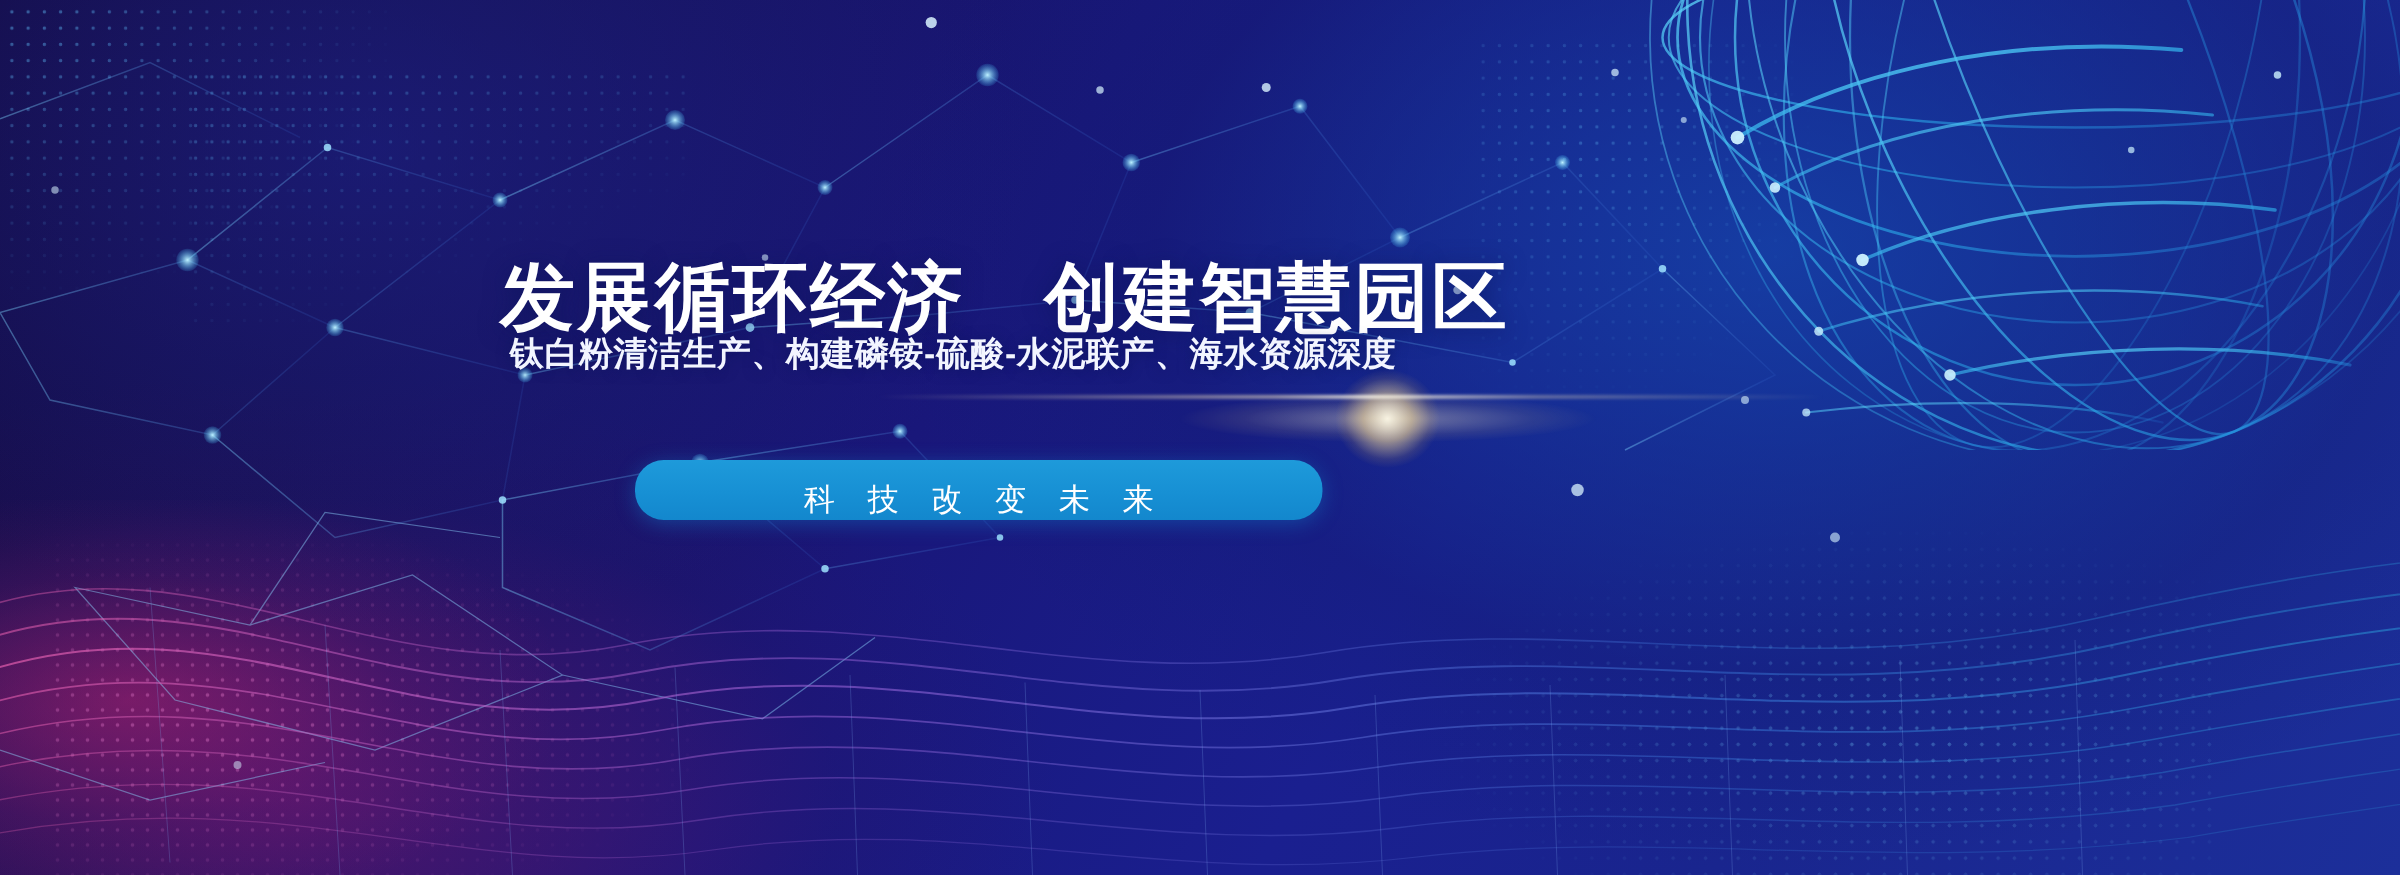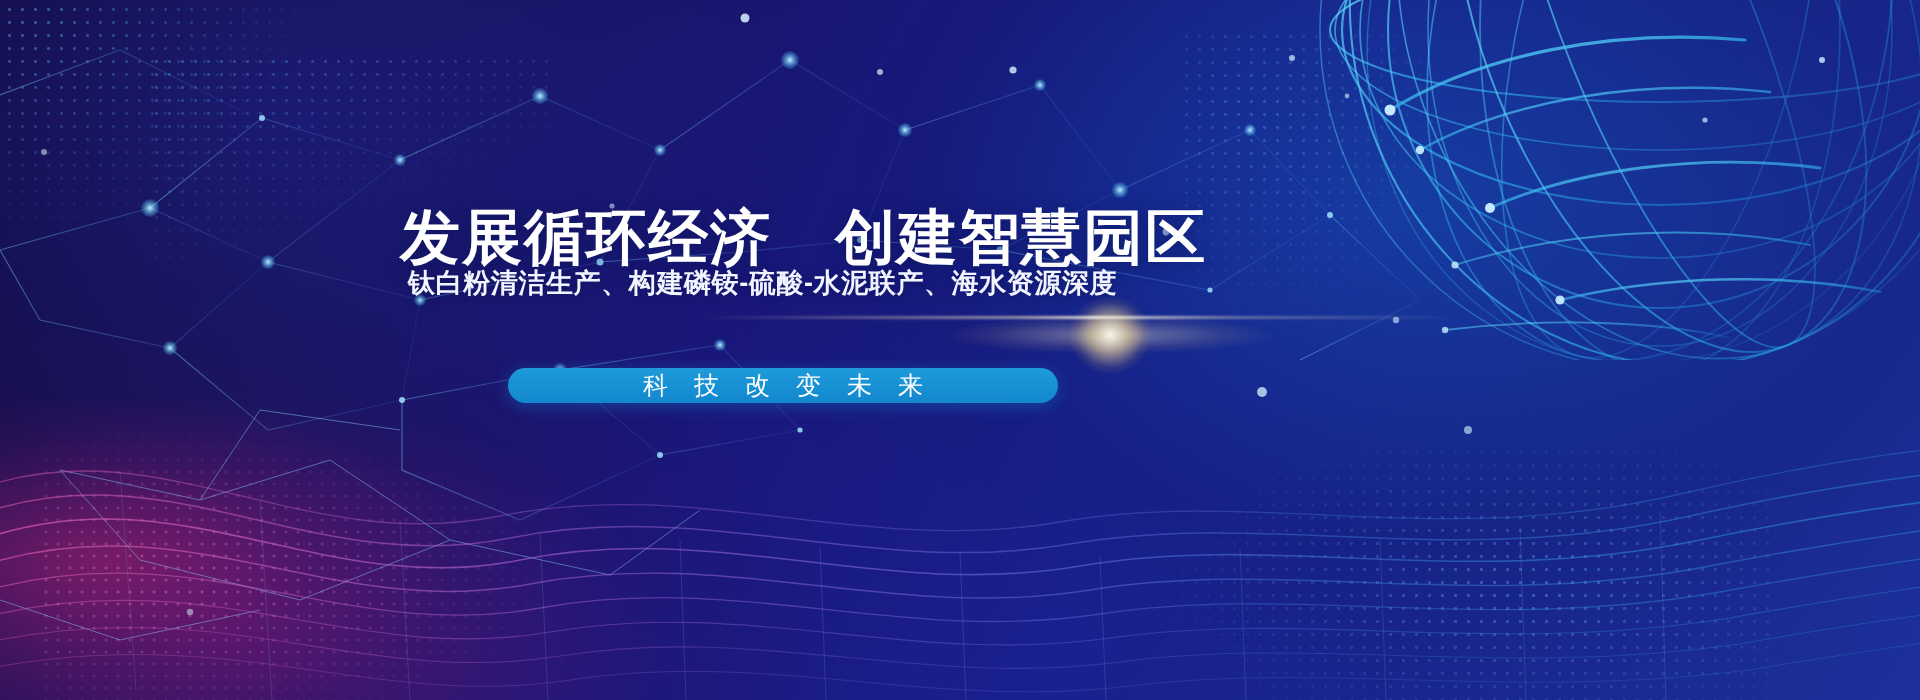--- a/index.html
+++ b/index.html
@@ -78,24 +78,24 @@
   .subtitle{
     position:absolute;left:408px;top:262px;
     font-size:27px;font-weight:700;color:#f2f5ff;
     line-height:1.62;letter-spacing:.6px;
     text-shadow:0 1px 10px rgba(10,20,90,0.6);
   }
   .subtitle div{white-space:nowrap;}
 
   .cta{
     position:absolute;left:508px;top:368px;
-    width:550px;height:35px;border-radius:23px;
+    width:550px;height:48px;border-radius:23px;
     background:linear-gradient(180deg,#1e9ada 0%,#1790d4 55%,#1387cd 100%);
     box-shadow:0 3px 16px rgba(20,120,200,0.45);
-    display:flex;align-items:center;justify-content:center;
+    display:flex;align-items:flex-end;justify-content:center;
     cursor:pointer;
   }
   .cta-label{
     font-size:25px;font-weight:400;color:#ffffff;
     letter-spacing:26px;text-indent:26px;white-space:nowrap;
   }
 </style>
 </head>
 <body>
 

